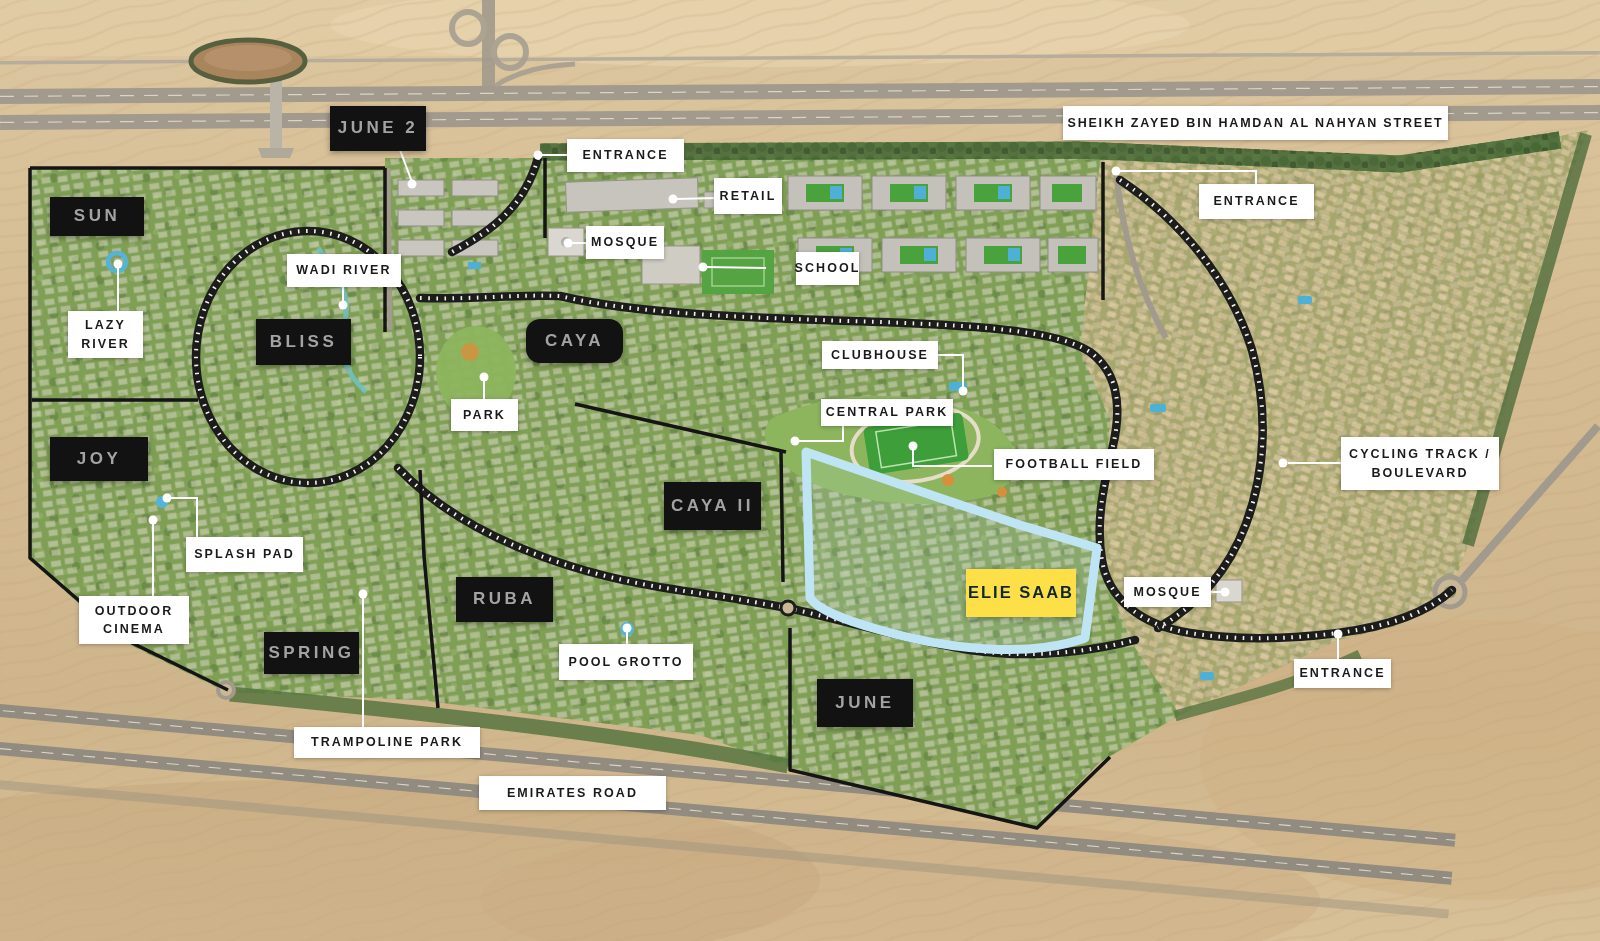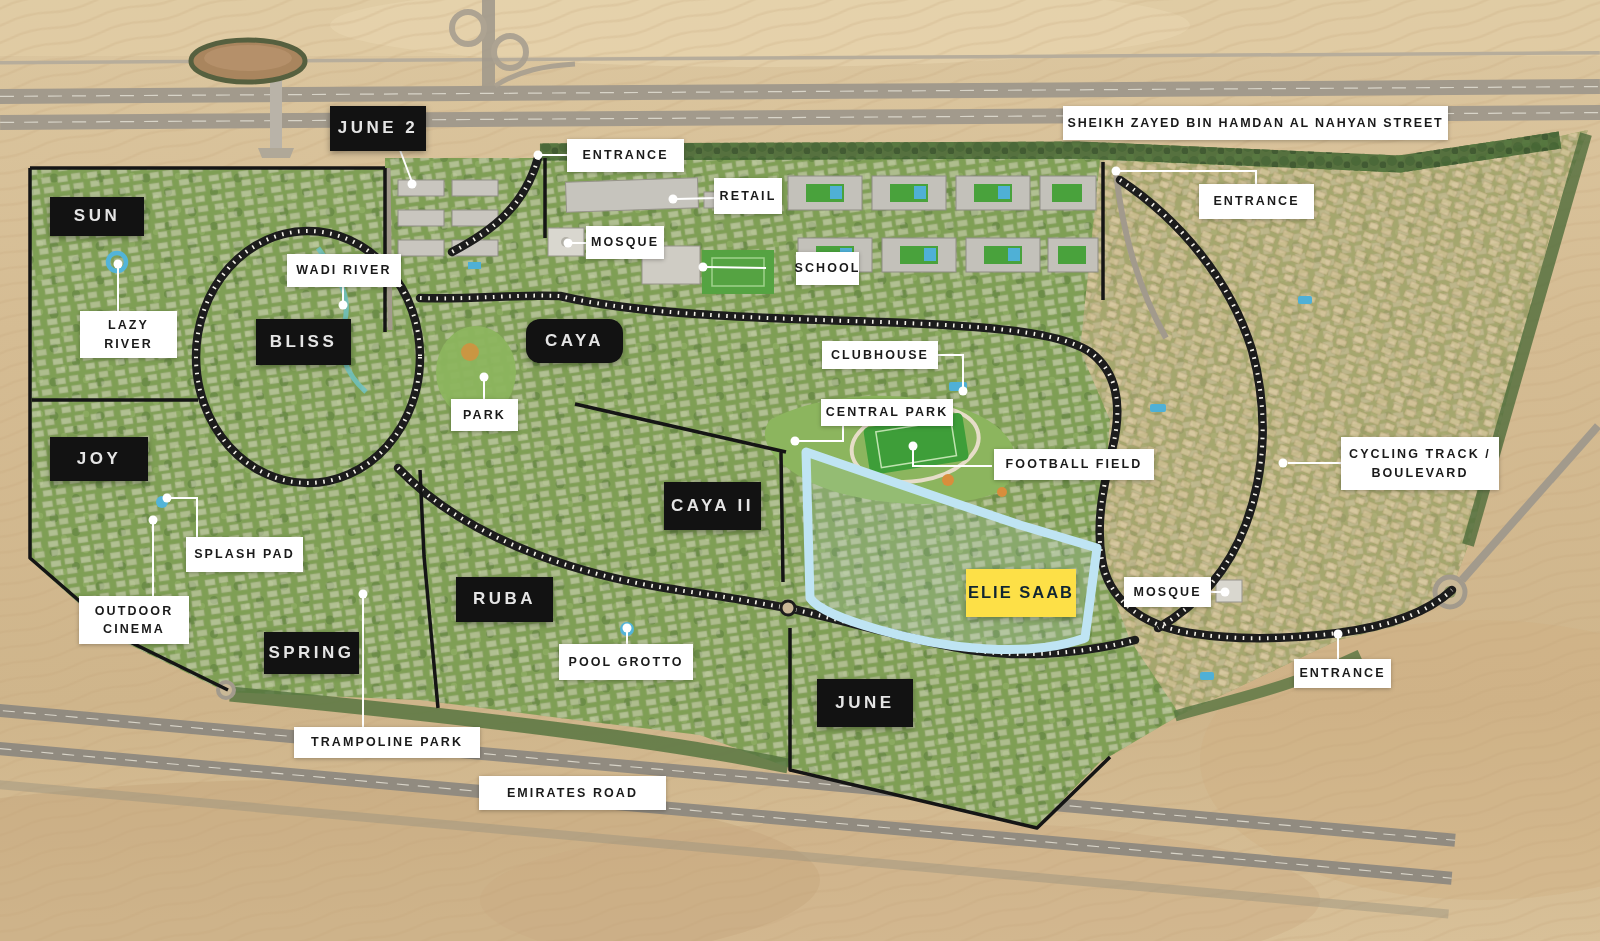--- a/index.html
+++ b/index.html
@@ -7,21 +7,21 @@
     position:relative;width:1600px;height:941px;overflow:hidden;
     font-family:"Liberation Sans",sans-serif;background:#d7bf98;
   }
   .stage svg{position:absolute;left:0;top:0;}
   .lbl{
     position:absolute;display:flex;flex-direction:column;align-items:center;
     justify-content:center;font-weight:700;box-sizing:border-box;text-align:center;
     z-index:5;
   }
   .lbl span{white-space:nowrap;line-height:1.45;}
-  .lbl--black{background:#121212;color:#e5e5e5;font-size:17px;letter-spacing:3.5px;box-shadow:0 2px 6px rgba(0,0,0,.35);}
+  .lbl--black{background:#121212;color:#a3a3a3;font-size:17px;letter-spacing:3.5px;box-shadow:0 2px 6px rgba(0,0,0,.35);}
   .lbl--white{background:#ffffff;color:#1a1a1a;font-size:12.5px;letter-spacing:2.1px;box-shadow:0 1px 4px rgba(0,0,0,.28);}
   .lbl--blue{background:#fde047;color:#102531;font-size:16.5px;letter-spacing:2px;box-shadow:0 2px 6px rgba(0,0,0,.3);}
 </style>
 </head>
 <body>
 
 <div class="stage">
 
 <svg width="1600" height="941" viewBox="0 0 1600 941">
   <defs>
@@ -357,21 +357,21 @@
     </div>
 <div class="lbl lbl--white" style="left:796px;top:252px;width:63px;height:33px;align-items:center;">
       <span>SCHOOL</span>
     </div>
 <div class="lbl lbl--white" style="left:1199px;top:184px;width:115px;height:35px;">
       <span>ENTRANCE</span>
     </div>
 <div class="lbl lbl--white" style="left:287px;top:254px;width:114px;height:33px;">
       <span>WADI RIVER</span>
     </div>
-<div class="lbl lbl--white" style="left:80px;top:311px;width:97px;height:47px;">
+<div class="lbl lbl--white" style="left:68px;top:311px;width:75px;height:47px;">
       <span>LAZY</span>
       <span>RIVER</span>
     </div>
 <div class="lbl lbl--white" style="left:451px;top:399px;width:67px;height:32px;">
       <span>PARK</span>
     </div>
 <div class="lbl lbl--white" style="left:822px;top:341px;width:116px;height:28px;">
       <span>CLUBHOUSE</span>
     </div>
 <div class="lbl lbl--white" style="left:821px;top:399px;width:132px;height:27px;">

